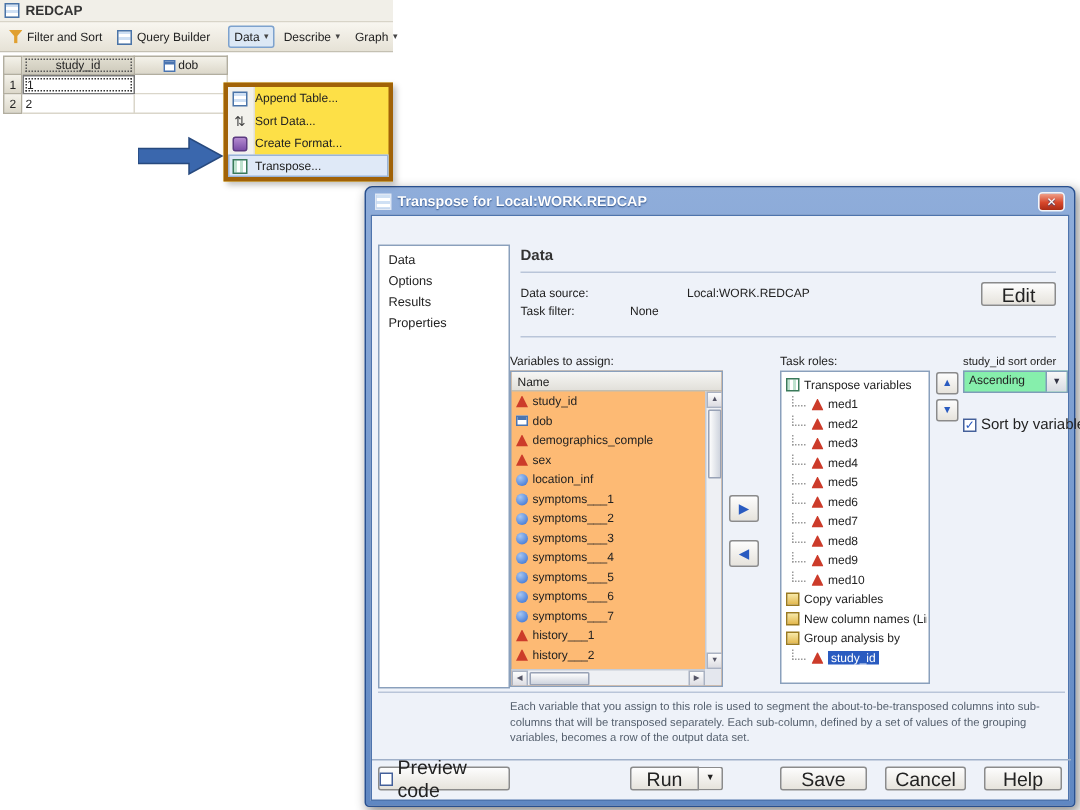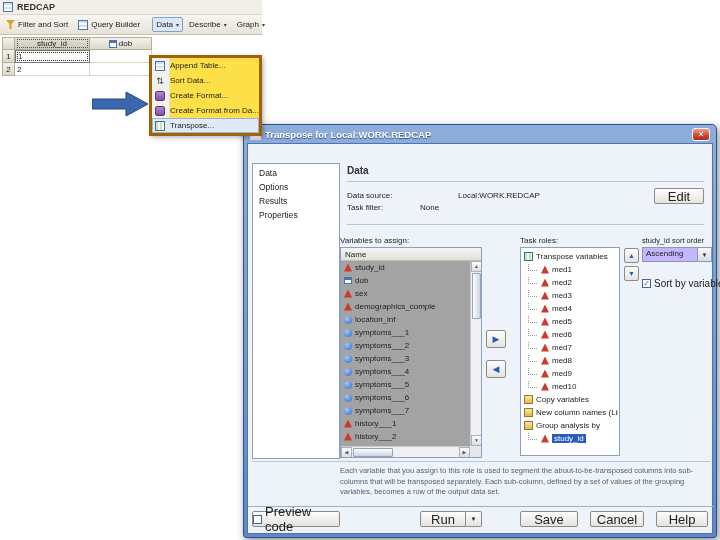--- a/index.html
+++ b/index.html
@@ -51,21 +51,21 @@
   .navbox { position:absolute; left:4px; top:19px; width:88px; height:296px; background:#fff; border:1px solid #8aa0bc; padding:2px 0; }
   .navitem { padding:2px 6px; font-size:8.5px; color:#222; }
 
   .h-title { position:absolute; left:99px; top:21px; font-size:10px; font-weight:bold; color:#333; }
   .rule { position:absolute; height:1px; background:#b9c5d9; }
   .lbl { position:absolute; color:#222; }
   .val { position:absolute; color:#222; }
 
   .btn { border:1px solid #8b8b8b; border-radius:2px; background:linear-gradient(#fdfdfd,#e6e3dc); display:flex; align-items:center; justify-content:center; font-size:13px; color:#222; }
 
-  .listbox { position:absolute; background:#a3a3a3; border:1px solid #8aa0bc; overflow:hidden; }
+  .listbox { position:absolute; background:#fdba74; border:1px solid #8aa0bc; overflow:hidden; }
   .lb-head { height:13px; background:linear-gradient(#f6f6f4,#e2e0da); border-bottom:1px solid #c2beb2; display:flex; align-items:center; padding:0 4px; font-size:8px; }
   .vrow { height:13px; display:flex; align-items:center; gap:3px; padding-left:3px; white-space:nowrap; }
   .vlabel { font-size:8px; }
   .vi { width:8px; height:8px; flex:none; }
   .vi.red { background:#cc3b2a; clip-path:polygon(50% 0,100% 100%,0 100%); }
   .vi.blue { background:radial-gradient(circle at 35% 30%,#a6c6f2,#2f6ad0); border-radius:50%; }
   .vi.date { height:7px; border:1px solid #4a74b0; background:#fff; position:relative; }
   .vi.date::before { content:""; position:absolute; left:0; right:0; top:0; height:2px; background:#4a74b0; }
 
   .vscroll { position:absolute; right:0; top:13px; bottom:11px; width:11px; background:#eef0f4; border-left:1px solid #c6ccd6; display:flex; flex-direction:column; }
@@ -78,21 +78,21 @@
   .abtn { position:absolute; width:20px; height:18px; font-size:9px; color:#2a5bc0; }
   .rbtn { position:absolute; width:15px; height:15px; font-size:7px; color:#2a5bc0; }
 
   .treebox { position:absolute; background:#fff; border:1px solid #8aa0bc; padding:2px 1px; overflow:hidden; }
   .trow { height:13px; display:flex; align-items:center; gap:3px; padding-left:2px; white-space:nowrap; overflow:hidden; }
   .trow .guide { width:9px; height:7px; border-left:1px dotted #999; border-bottom:1px dotted #999; margin:0 1px 4px 4px; flex:none; }
   .ri { width:9px; height:9px; background:linear-gradient(#f7e9a8,#e3b84e); border:1px solid #9a7a20; flex:none; }
   .ti { width:9px; height:9px; border:1px solid #3a7a5a; background:repeating-linear-gradient(90deg,#bfe2cf 0 2px,#fff 2px 4px); flex:none; }
   .tsel { background:#2a5bc0; color:#fff; padding:0 2px; }
 
-  .combo { position:absolute; display:flex; height:15px; background:#c4b5fd; border:1px solid #7f9db9; }
+  .combo { position:absolute; display:flex; height:15px; background:#86efac; border:1px solid #7f9db9; }
   .combo .cval { flex:1; font-size:8px; padding:1px 3px; overflow:hidden; white-space:nowrap; }
   .combo .cdd { width:14px; border-left:1px solid #7f9db9; background:linear-gradient(#f8f8f8,#d8dbe2); display:flex; align-items:center; justify-content:center; font-size:6px; color:#334; }
 
   .cbrow { position:absolute; display:flex; align-items:center; gap:3px; }
   .cbox { width:9px; height:9px; border:1px solid #44609a; background:#fff; color:#2a5bc0; font-size:8px; line-height:8px; text-align:center; flex:none; }
   .cblbl { font-size:10px; white-space:nowrap; }
 
   .desc { position:absolute; left:92px; top:322px; width:366px; height:36px; font-size:7.5px; line-height:1.4; color:#55606e; }
   .runsplit { position:absolute; display:flex; }
   .runsplit .rmain { width:46px; height:16px; border-radius:2px 0 0 2px; }
@@ -153,24 +153,20 @@
     <span>Append Table...</span>
   </div>
   <div class="mrow">
     <span class="mi sortg">⇅</span>
     <span>Sort Data...</span>
   </div>
   <div class="mrow">
     <span class="mi fmt"></span>
     <span>Create Format...</span>
   </div>
-  <div class="mrow">
-    <span class="mi fmt"></span>
-    <span>Create Format from Da...</span>
-  </div>
   <div class="mrow hot">
     <span class="mi transp"></span>
     <span>Transpose...</span>
   </div>
 </div>
 
 <svg class="callout" width="58" height="28" viewBox="0 0 58 28">
   <polygon points="0,9 34,9 34,2 56,14 34,26 34,19 0,19" fill="#3a67ad" stroke="#27497e" stroke-width="1"></polygon>
 </svg>
 
@@ -208,25 +204,25 @@
         <div class="vrow">
             <span class="vi red"></span>
             <span class="vlabel">study_id</span>
           </div>
         <div class="vrow">
             <span class="vi date"></span>
             <span class="vlabel">dob</span>
           </div>
         <div class="vrow">
             <span class="vi red"></span>
+            <span class="vlabel">demographics_comple</span>
+          </div>
+        <div class="vrow">
+            <span class="vi red"></span>
             <span class="vlabel">sex</span>
-          </div>
-        <div class="vrow">
-            <span class="vi red"></span>
-            <span class="vlabel">demographics_comple</span>
           </div>
         <div class="vrow">
             <span class="vi blue"></span>
             <span class="vlabel">location_inf</span>
           </div>
         <div class="vrow">
             <span class="vi blue"></span>
             <span class="vlabel">symptoms___1</span>
           </div>
         <div class="vrow">

